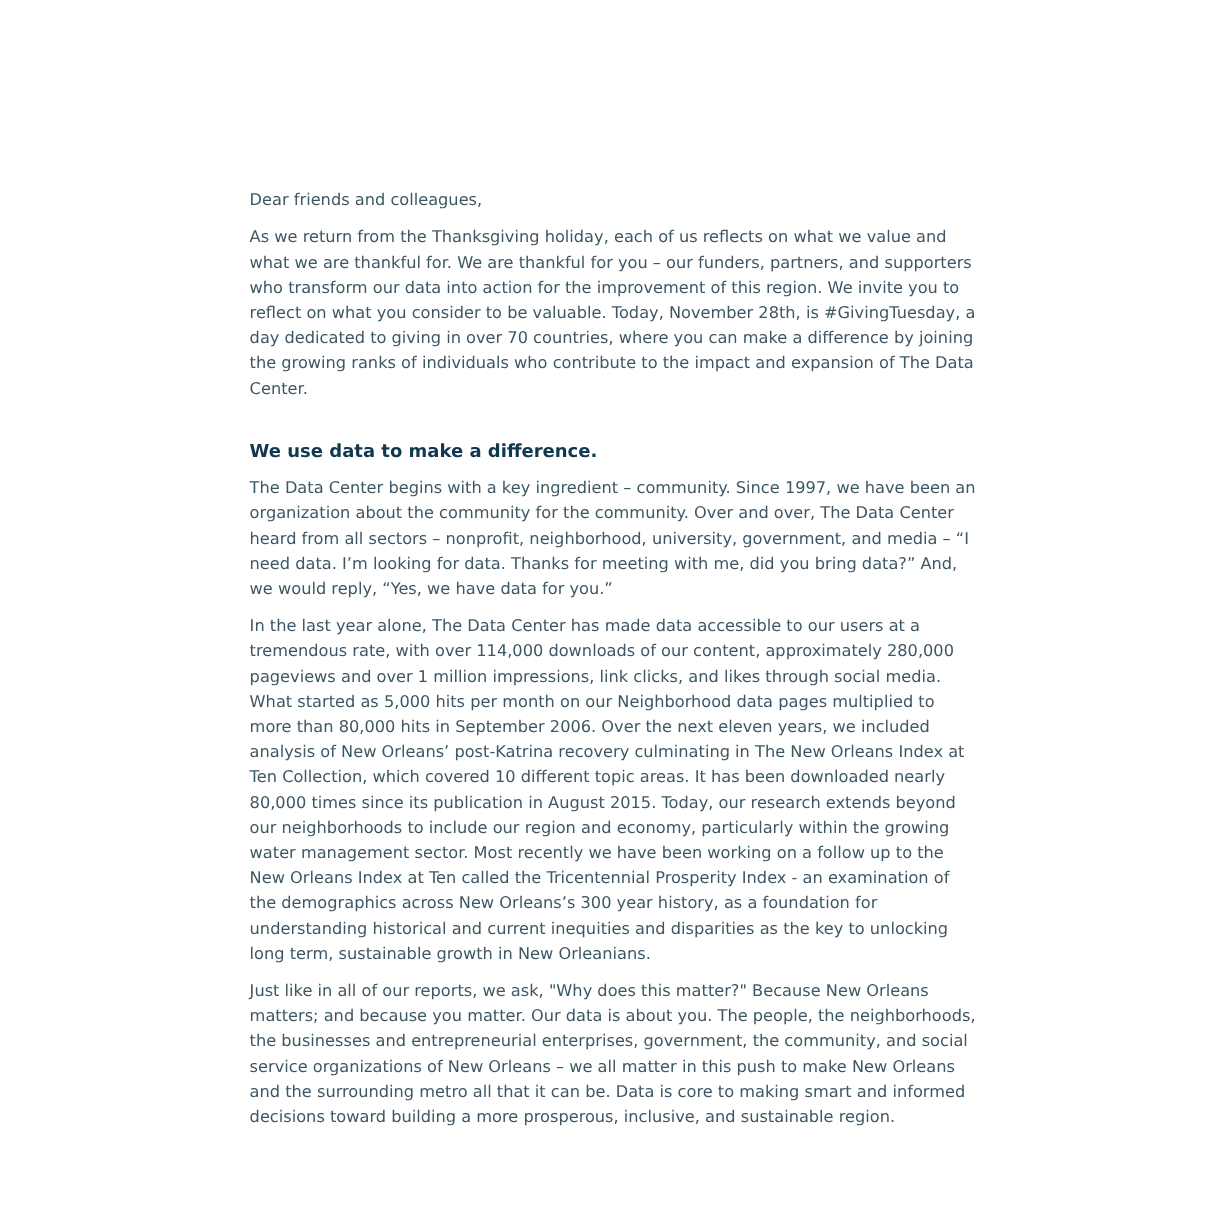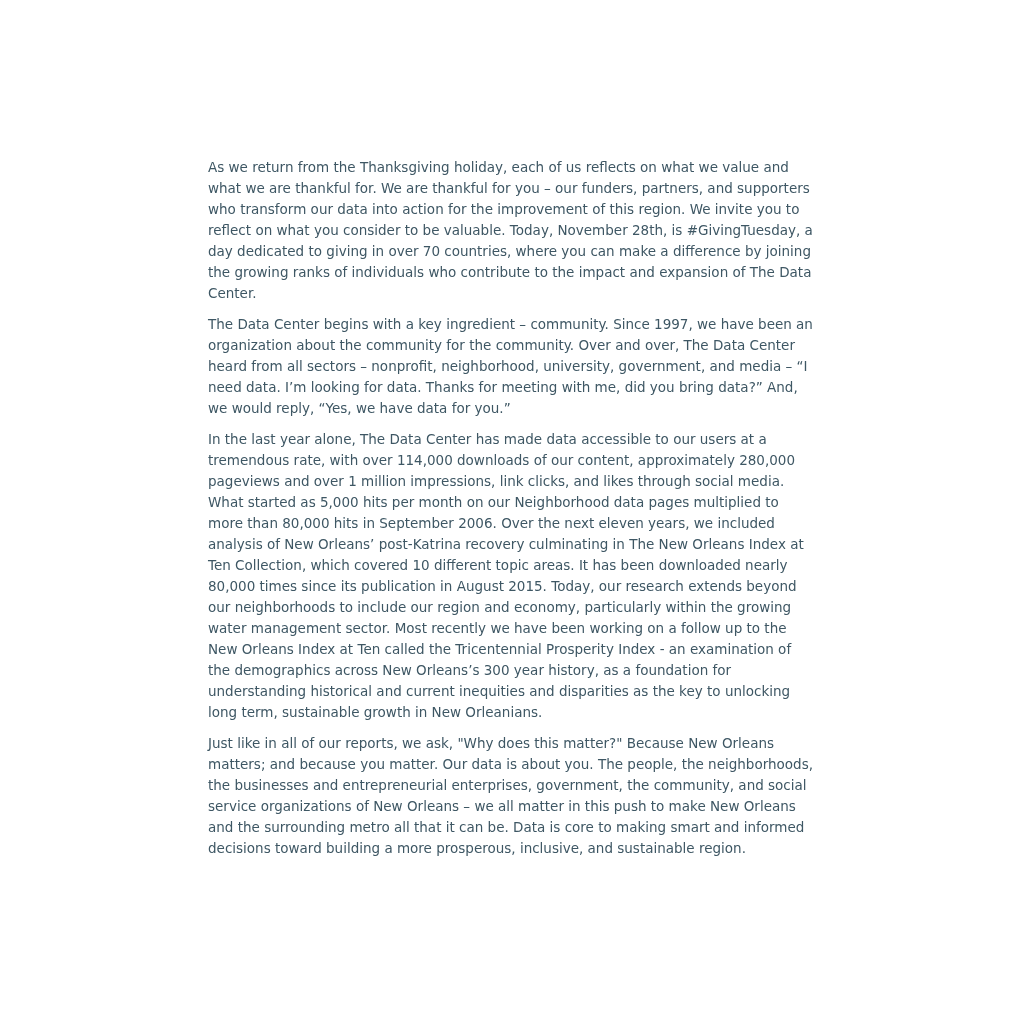--- a/index.html
+++ b/index.html
@@ -30,23 +30,25 @@
     font-size: 15px;
     line-height: 22px;
     font-weight: bold;
     color: #10384f;
   }
 </style>
 </head>
 <body>
 
 <div class="page">
+  <p>Dear friends and colleagues,</p>
 
   <p>As we return from the Thanksgiving holiday, each of us reflects on what we value and what we are thankful for. We are thankful for you – our funders, partners, and supporters who transform our data into action for the improvement of this region. We invite you to reflect on what you consider to be valuable. Today, November 28th, is #GivingTuesday, a day dedicated to giving in over 70 countries, where you can make a difference by joining the growing ranks of individuals who contribute to the impact and expansion of The Data Center.</p>
 
+  <h3>We use data to make a difference.</h3>
 
   <p>The Data Center begins with a key ingredient – community. Since 1997, we have been an organization about the community for the community. Over and over, The Data Center heard from all sectors – nonprofit, neighborhood, university, government, and media – “I need data. I’m looking for data. Thanks for meeting with me, did you bring data?” And, we would reply, “Yes, we have data for you.”</p>
 
   <p>In the last year alone, The Data Center has made data accessible to our users at a tremendous rate, with over 114,000 downloads of our content, approximately 280,000 pageviews and over 1 million impressions, link clicks, and likes through social media. What started as 5,000 hits per month on our Neighborhood data pages multiplied to more than 80,000 hits in September 2006. Over the next eleven years, we included analysis of New Orleans’ post-Katrina recovery culminating in The New Orleans Index at Ten Collection, which covered 10 different topic areas. It has been downloaded nearly 80,000 times since its publication in August 2015. Today, our research extends beyond our neighborhoods to include our region and economy, particularly within the growing water management sector. Most recently we have been working on a follow up to the New Orleans Index at Ten called the Tricentennial Prosperity Index - an examination of the demographics across New Orleans’s 300 year history, as a foundation for understanding historical and current inequities and disparities as the key to unlocking long term, sustainable growth in New Orleanians.</p>
 
 
   <p>Just like in all of our reports, we ask, "Why does this matter?" Because New Orleans matters; and because you matter. Our data is about you. The people, the neighborhoods, the businesses and entrepreneurial enterprises, government, the community, and social service organizations of New Orleans – we all matter in this push to make New Orleans and the surrounding metro all that it can be. Data is core to making smart and informed decisions toward building a more prosperous, inclusive, and sustainable region.</p>
 </div>
 
 </body></html>

